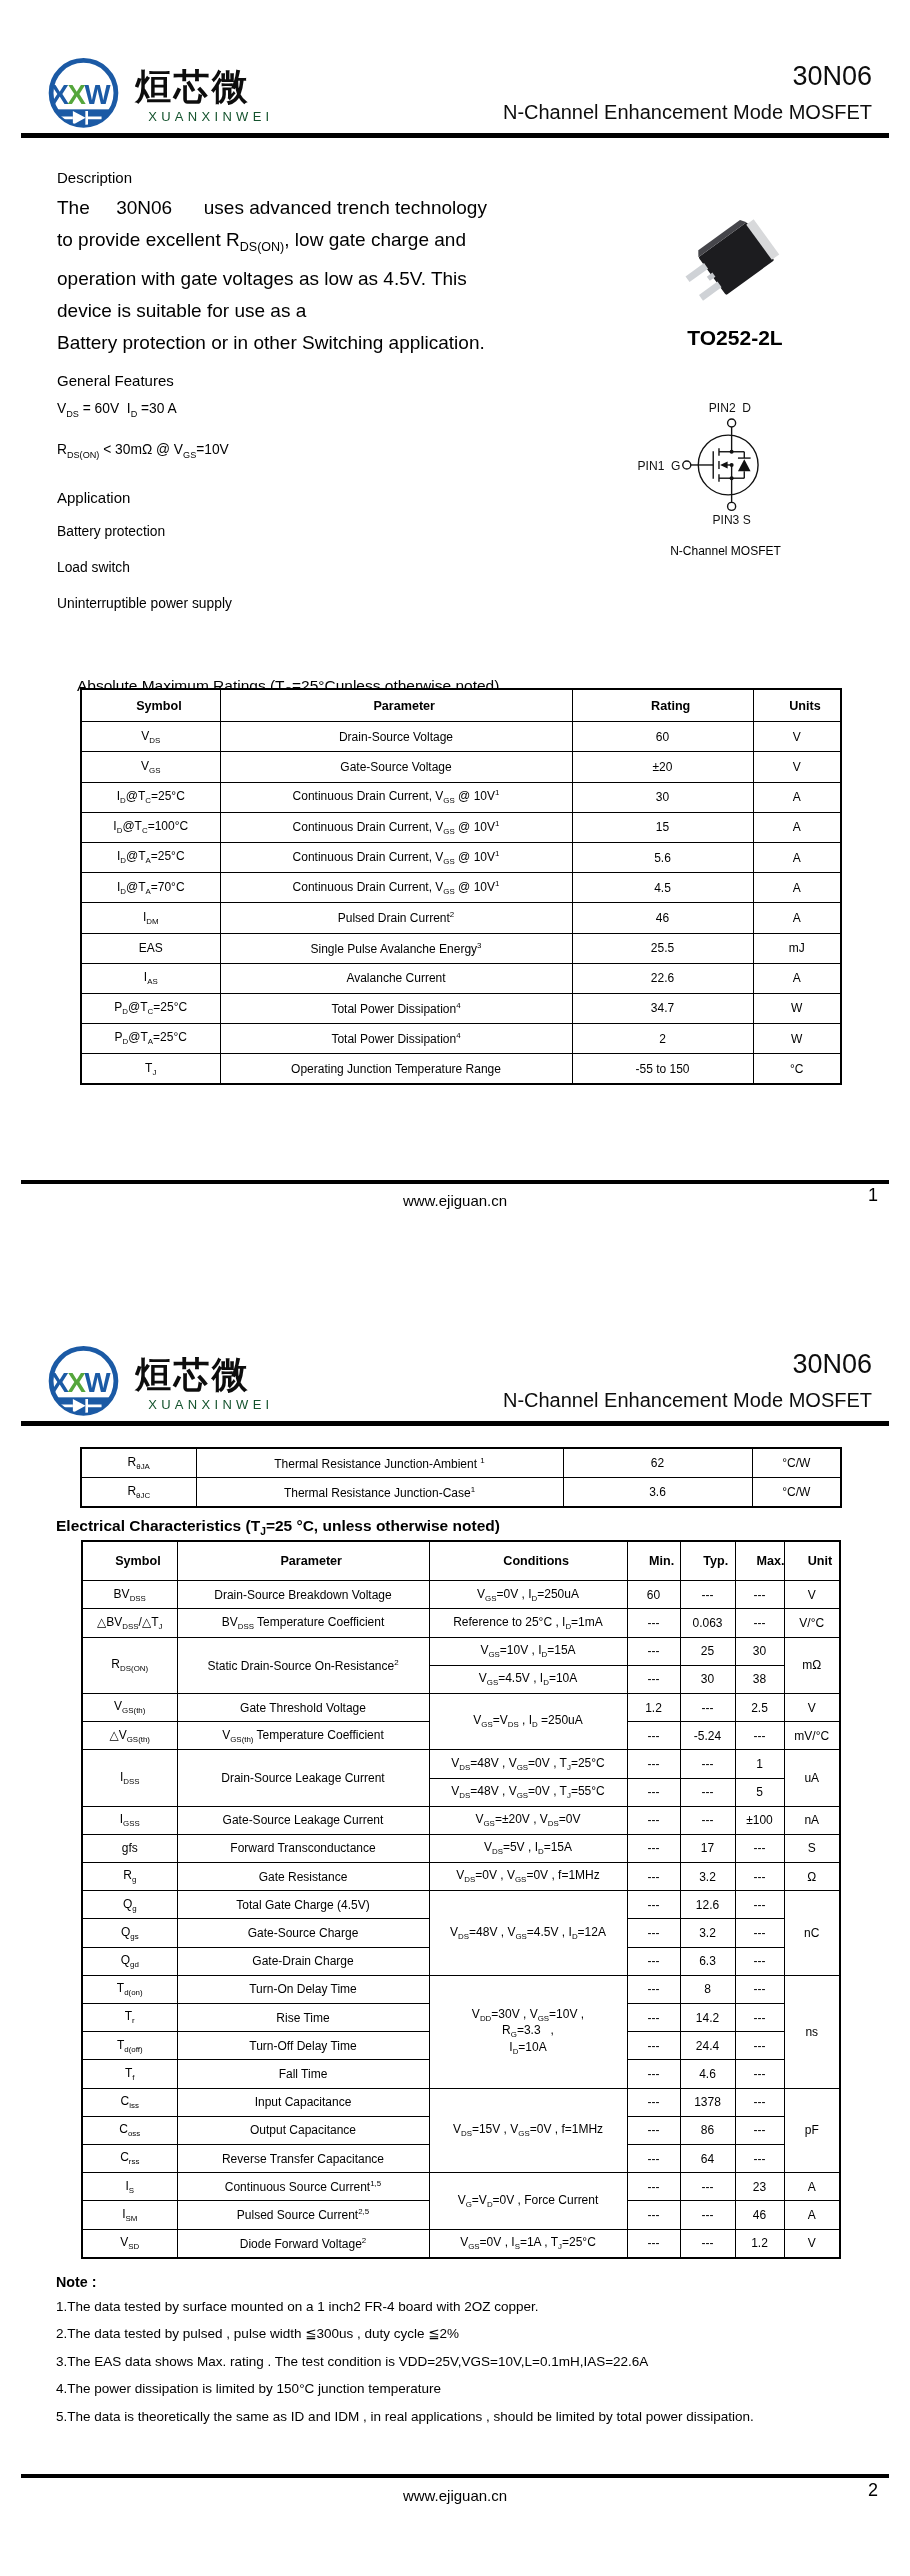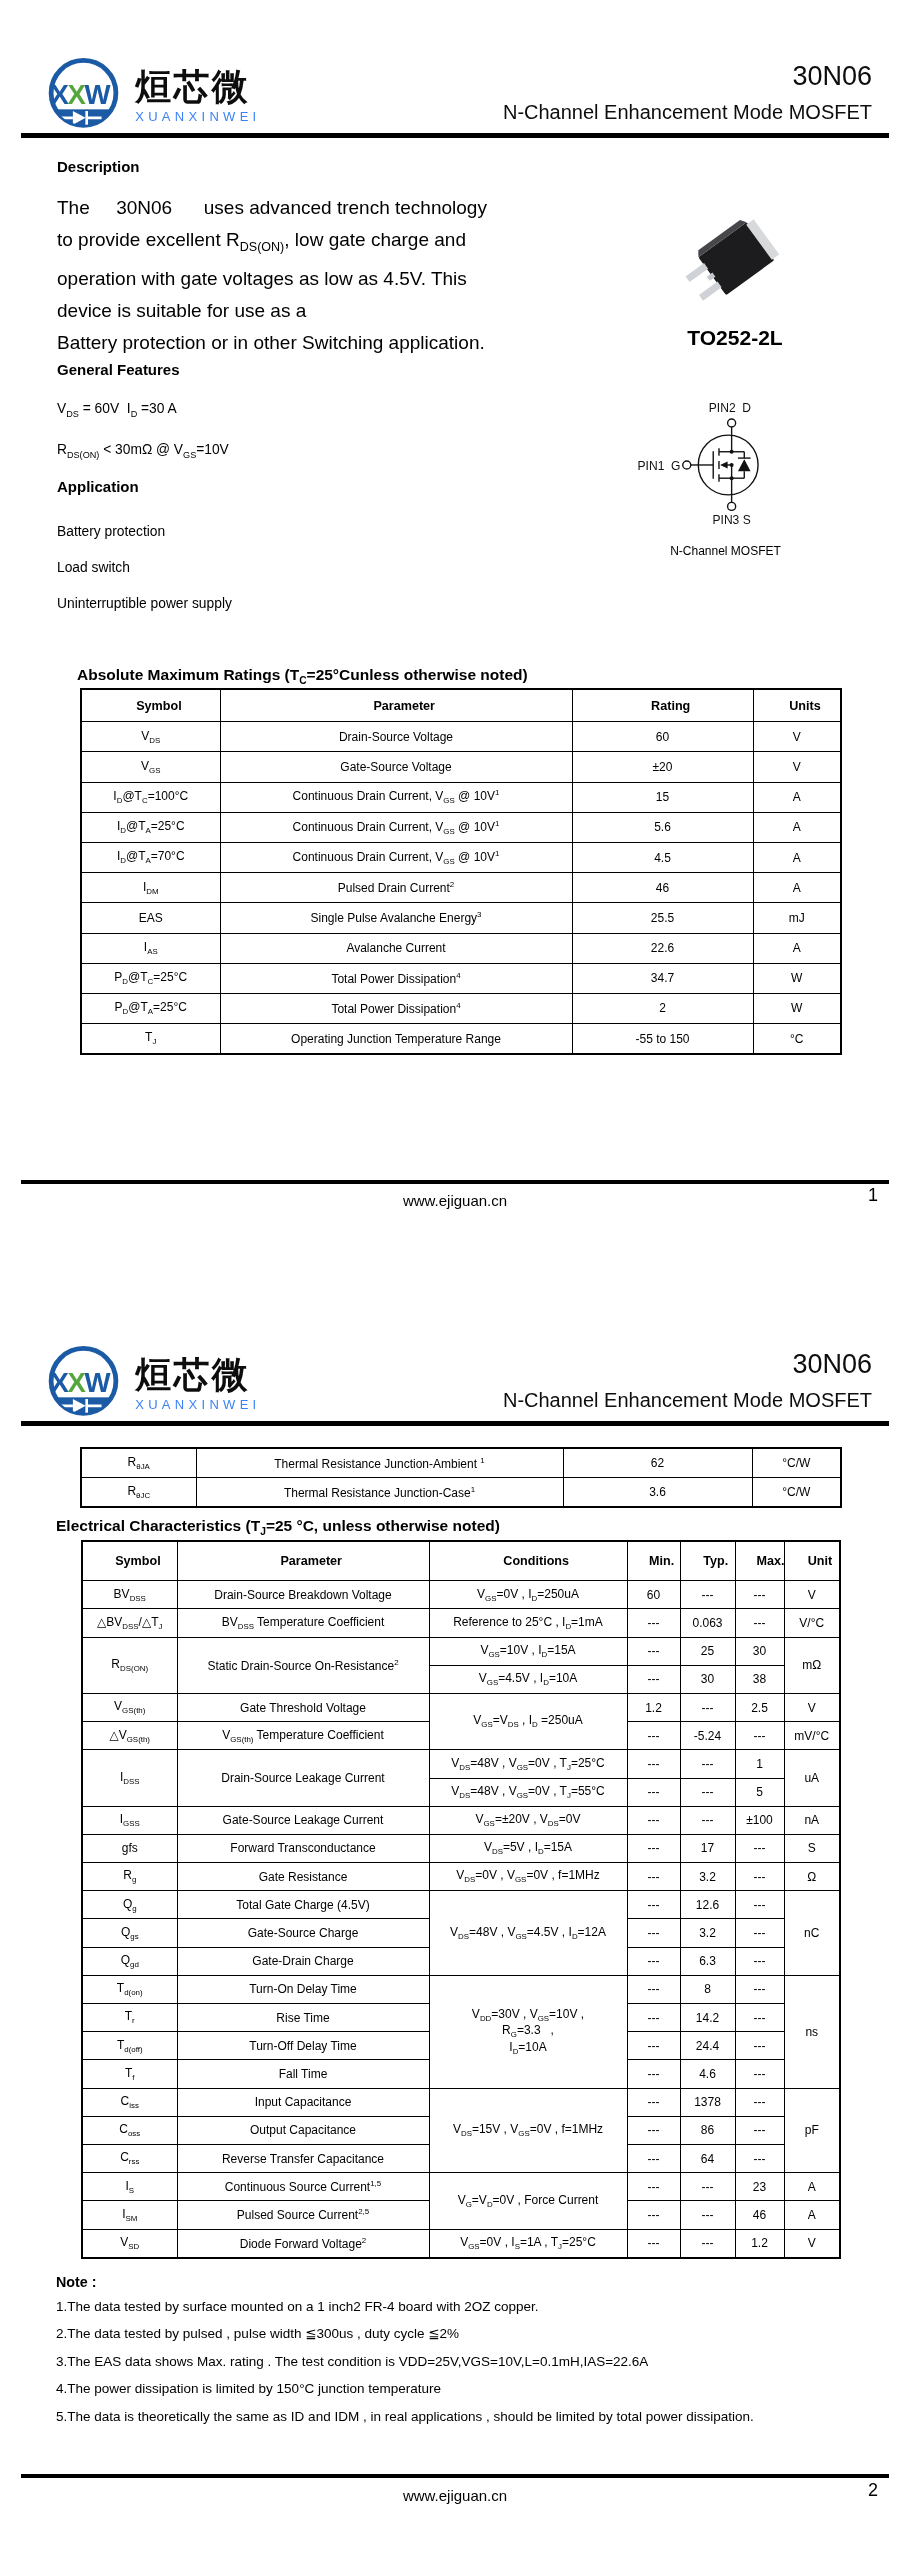--- a/index.html
+++ b/index.html
@@ -7,30 +7,30 @@
   .canvas{position:relative;width:910px;height:2576px;background:#fff;overflow:hidden;}
   .page{position:absolute;left:0;width:910px;height:1288px;background:#fff;}
   #p1{top:0;}
   #p2{top:1288px;}
 
   
   .logo{position:absolute;left:41px;top:53px;display:flex;align-items:flex-start;}
   .logo-svg{width:85px;height:84px;}
   .brand-text{margin-left:9.2px;padding-top:12.6px;}
   .brand-cn{font-size:36px;font-weight:bold;letter-spacing:2.3px;line-height:1.15;color:#0d0d0d;}
-  .brand-en{font-size:13px;letter-spacing:4.3px;color:#3b82f6;margin-top:2.3px;}
+  .brand-en{font-size:13px;letter-spacing:4.3px;color:#14532d;margin-top:2.3px;margin-left:13px;}
   .head-right{position:absolute;right:38px;top:61px;text-align:right;}
   .part-number{font-size:27px;color:#0d0d0d;}
   .doc-subtitle{font-size:20px;margin-top:9.2px;color:#0d0d0d;}
   .hrule{position:absolute;left:20.7px;right:20.7px;background:#000;}
   .top-rule{top:133px;height:4.6px;}
   .bottom-rule{top:1180px;height:4px;}
 
   
-  .sec-h{position:absolute;left:57px;font-weight:bold;font-size:15px;}
+  .sec-h{position:absolute;left:57px;font-weight:normal;font-size:15px;margin-top:11px;}
   .desc-lines{position:absolute;left:57px;top:192px;}
   .dline{font-size:19px;line-height:32px;white-space:nowrap;}
   .feat-lines{position:absolute;left:57px;top:391px;}
   .fline{font-size:13.8px;line-height:36px;white-space:nowrap;}
   .app-lines{position:absolute;left:57px;top:514px;}
   .aline{font-size:13.8px;line-height:36px;white-space:nowrap;}
   sub{font-size:66%;}
   sup{font-size:66%;}
 
   
@@ -200,20 +200,26 @@
               <td>60</td>
               <td>V</td>
             </tr>
             <tr>
               <td>V<sub>GS</sub></td>
               <td>Gate-Source Voltage</td>
               <td>±20</td>
               <td>V</td>
             </tr>
             <tr>
+              <td>I<sub>D</sub>@T<sub>C</sub>=25°C</td>
+              <td>Continuous Drain Current, V<sub>GS</sub> @ 10V<sup>1</sup></td>
+              <td>30</td>
+              <td>A</td>
+            </tr>
+            <tr>
               <td>I<sub>D</sub>@T<sub>C</sub>=100°C</td>
               <td>Continuous Drain Current, V<sub>GS</sub> @ 10V<sup>1</sup></td>
               <td>15</td>
               <td>A</td>
             </tr>
             <tr>
               <td>I<sub>D</sub>@T<sub>A</sub>=25°C</td>
               <td>Continuous Drain Current, V<sub>GS</sub> @ 10V<sup>1</sup></td>
               <td>5.6</td>
               <td>A</td>

